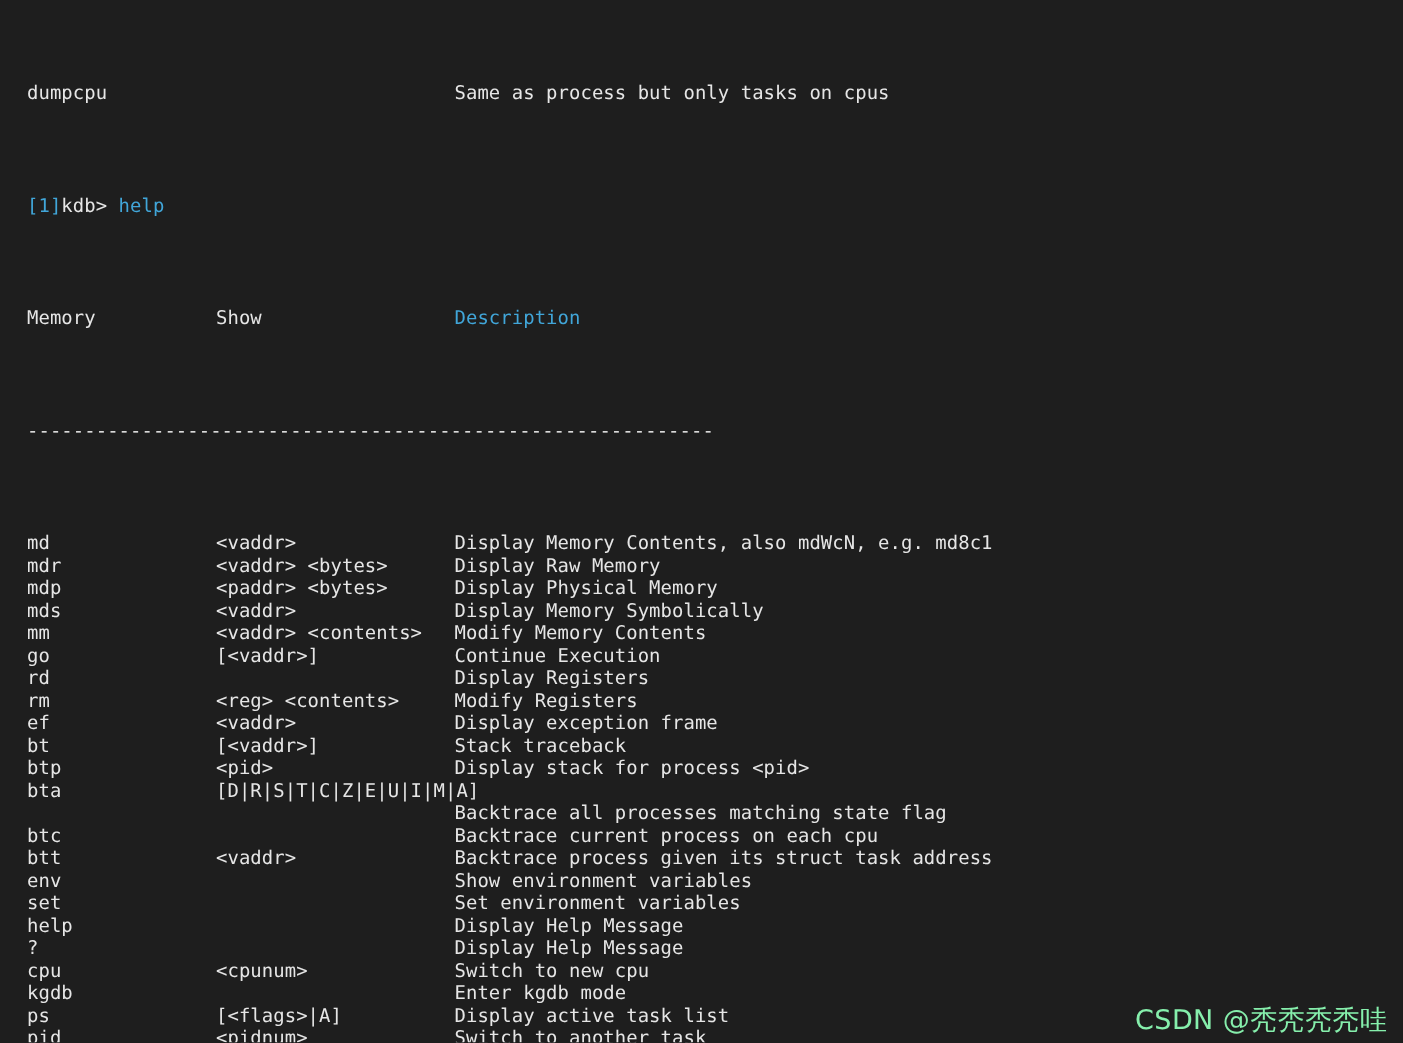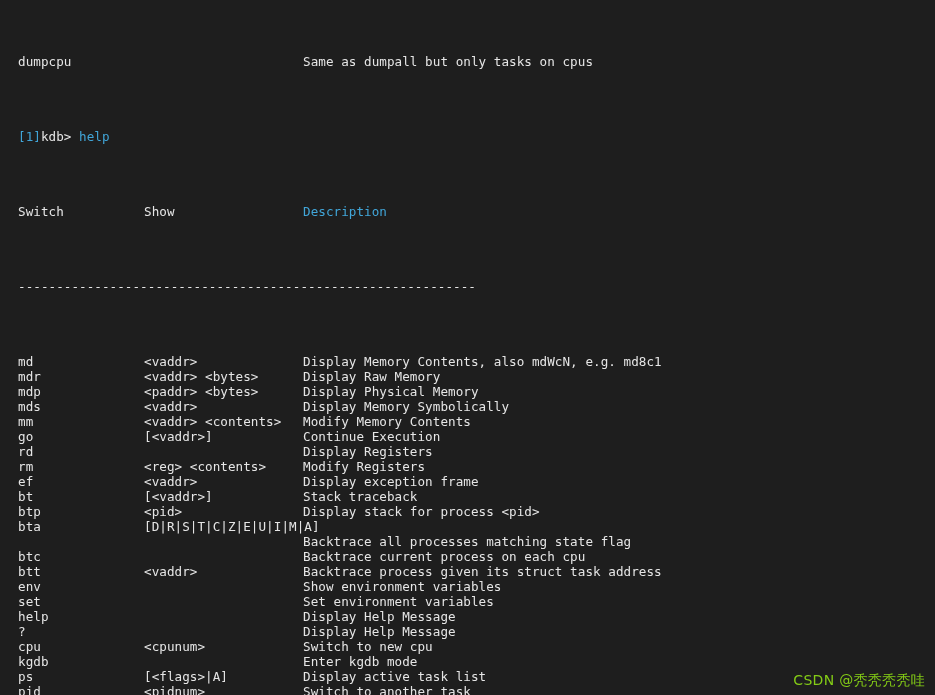--- a/index.html
+++ b/index.html
@@ -39,47 +39,47 @@
   .col-desc { position: absolute; left: 293px; top: 0; }
   .cy { color: #41a6d9; }
   .wh { color: #e6e6e6; }
   .sep { position: absolute; left: 8px; top: 0; color: #e6e6e6; }
   .prompt { position: absolute; left: 8px; top: 0; }
   #watermark {
     position: absolute;
     right: 10px;
     bottom: 7px;
     font-family: "DejaVu Sans", "Liberation Sans", sans-serif;
-    font-size: 14px;
-    color: #84cc16;
+    font-size: 18px;
+    color: #86efac;
     letter-spacing: 0.3px;
     white-space: pre;
   }
 </style>
 </head>
 <body>
 
 <div id="screen">
 
   <div id="console">
 
     
     <div class="line">
       <span class="col-cmd wh">dumpcpu</span>
-      <span class="col-desc wh">Same as dumpall but only tasks on cpus</span>
+      <span class="col-desc wh">Same as process but only tasks on cpus</span>
     </div>
 
     
     <div class="line">
       <span class="prompt"><span class="cy">[1]</span><span class="wh">kdb&gt;</span><span class="wh"> </span><span class="cy">help</span></span>
     </div>
 
     
     <div class="line">
-      <span class="col-cmd wh">Switch</span>
+      <span class="col-cmd wh">Memory</span>
       <span class="col-use wh">Show</span>
       <span class="col-desc cy">Description</span>
     </div>
 
     
     <div class="line">
       <span class="sep">------------------------------------------------------------</span>
     </div>
 
     

